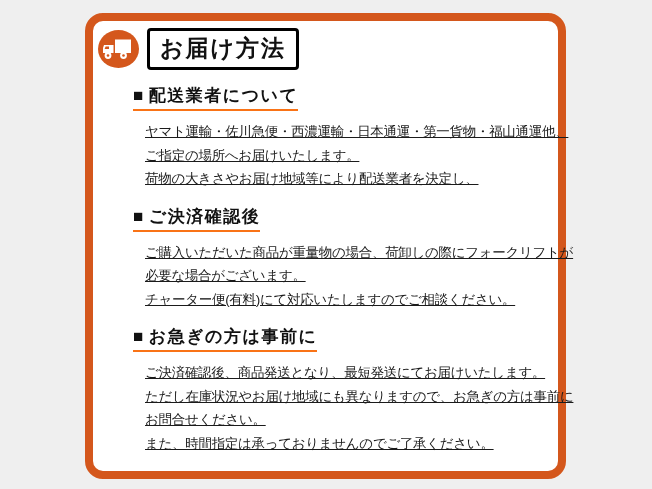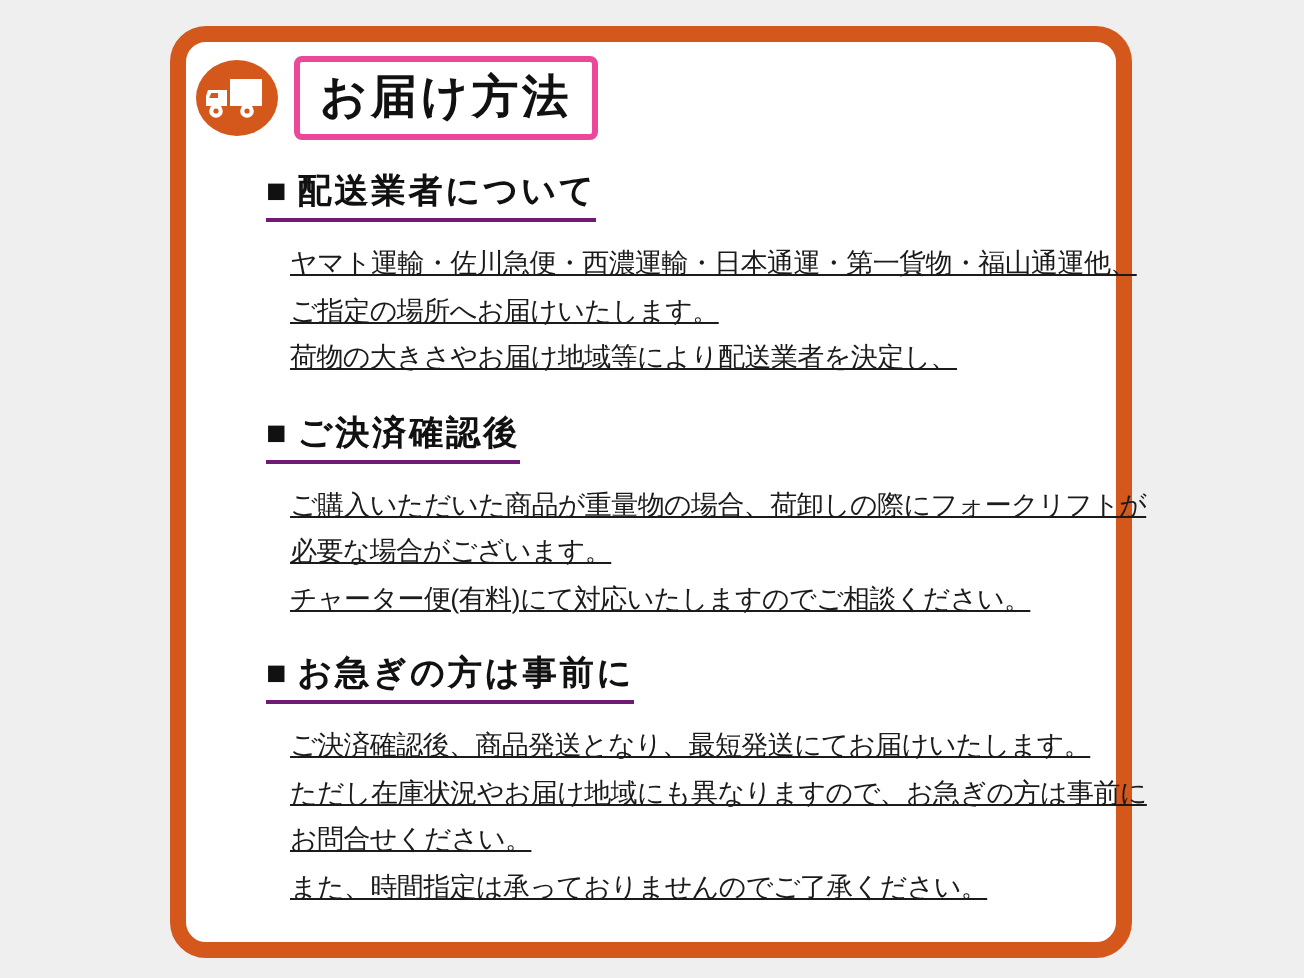--- a/index.html
+++ b/index.html
@@ -35,21 +35,21 @@
     margin-bottom: 4px;
   }
   .truck-badge {
     width: 41px;
     height: 38px;
     flex: 0 0 auto;
     margin-right: 8px;
   }
   .title-box {
     display: inline-block;
-    border: 3px solid #ec4899;
+    border: 3px solid #000000;
     border-radius: 4px;
     padding: 2px 10px 3px 10px;
     font-size: 23px;
     font-weight: bold;
     letter-spacing: 2px;
     color: #111111;
     background: #ffffff;
     white-space: nowrap;
   }
   .section {
@@ -57,21 +57,21 @@
   }
   .section:first-of-type {
     margin-top: 6px;
   }
   .section-heading {
     display: inline-block;
     font-size: 17px;
     font-weight: bold;
     letter-spacing: 1.5px;
     color: #111111;
-    border-bottom: 2px solid #701a75;
+    border-bottom: 2px solid #f97316;
     padding-bottom: 2px;
     white-space: nowrap;
   }
   .section-heading .marker {
     margin-right: 4px;
   }
   .section-body {
     margin: 9px 0 0 12px;
     color: #1b1b1b;
     text-decoration: underline;

